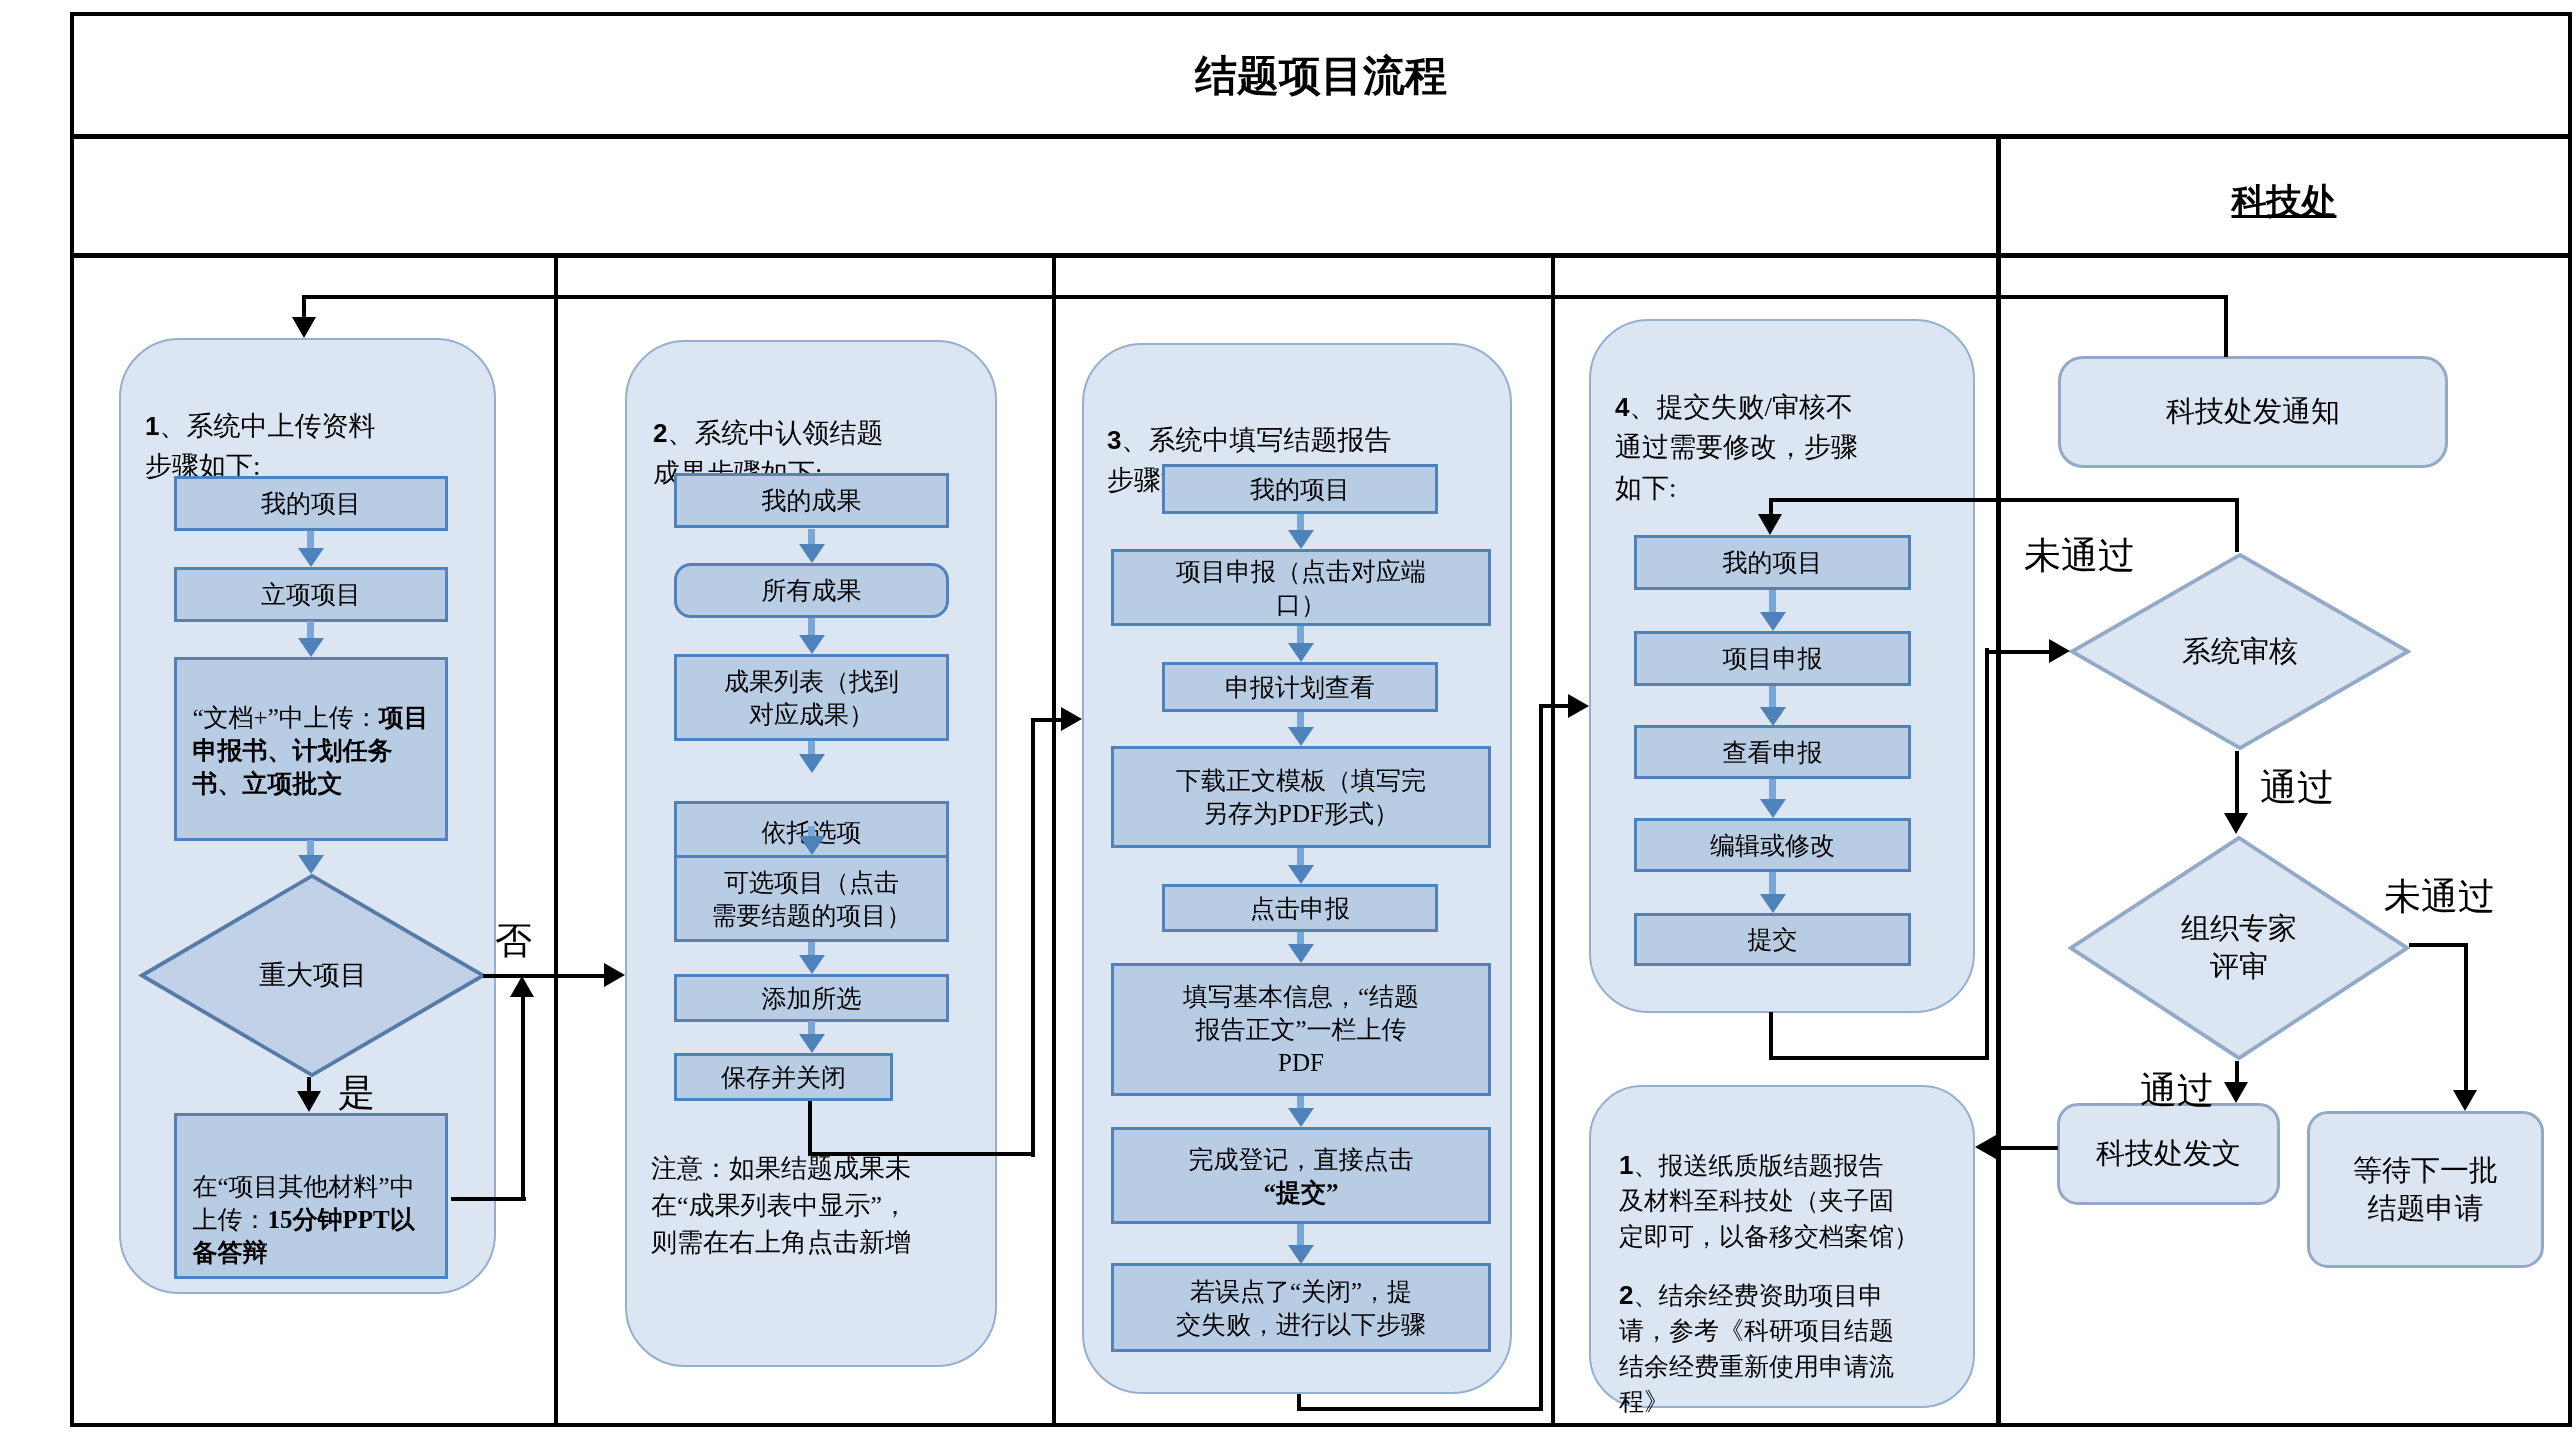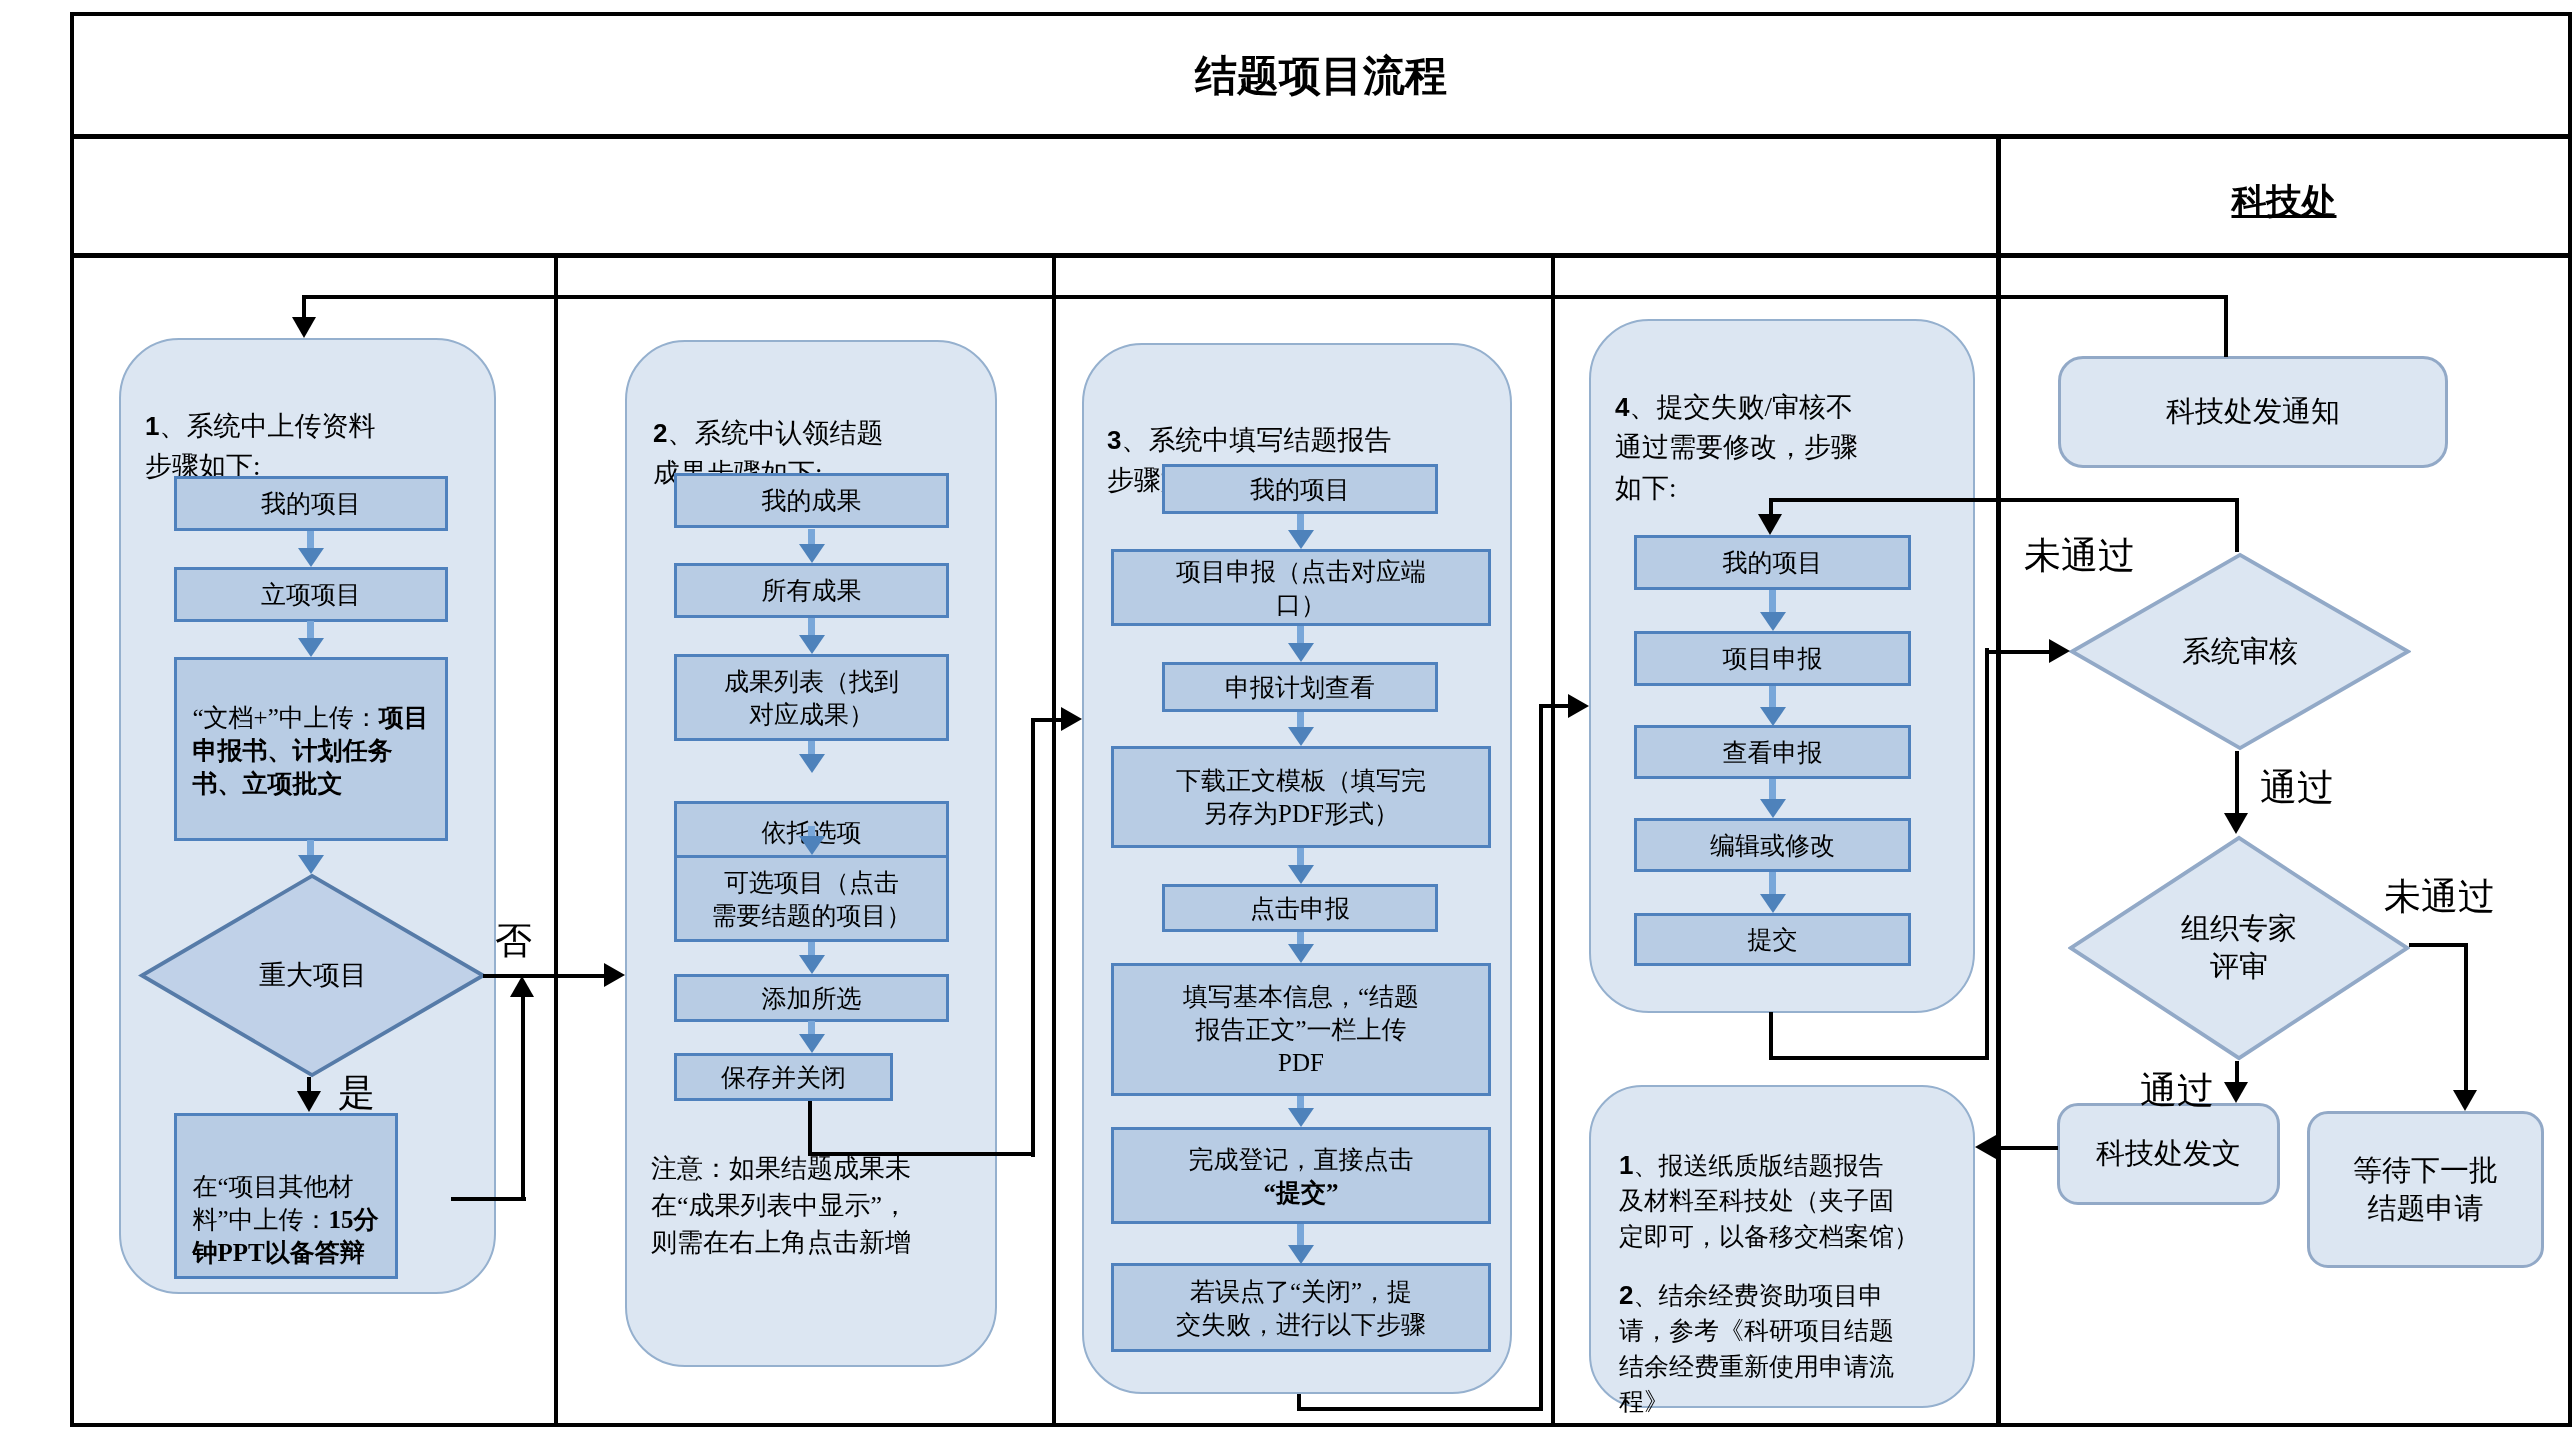--- a/index.html
+++ b/index.html
@@ -78,31 +78,31 @@
     <b>4</b><span>、提交失败/审核不
 通过需要修改，步骤
 如下:</span>
   </div>
 
   <div class="box" style="left:174px;top:476px;width:274px;height:55px;">我的项目</div>
   <div class="box" style="left:174px;top:567px;width:274px;height:55px;">立项项目</div>
   <div class="box left" style="left:174px;top:657px;width:274px;height:184px;display:block;">
     <span>“文档+”中上传：</span><b>项目申报书、计划任务书、立项批文</b>
   </div>
-  <div class="box left" style="left:174px;top:1113px;width:224px;height:166px;display:block;padding-top:21px;">
+  <div class="box left" style="left:174px;top:1113px;width:274px;height:166px;display:block;padding-top:21px;">
     <span>在“项目其他材料”中上传：</span><b>15分钟PPT以备答辩</b>
   </div>
 
   <svg class="abs" style="left:138px;top:872px;" width="350" height="207" viewBox="0 0 362 214">
     <polygon points="180,4 357,107 180,210 4,107" fill="#c0d1e8" stroke="#567ba8" stroke-width="4"></polygon>
   </svg>
   <div class="dtext" style="left:138px;top:872px;width:350px;height:207px;">重大项目</div>
 
   <div class="box" style="left:674px;top:473px;width:275px;height:55px;">我的成果</div>
-  <div class="box" style="left:674px;top:563px;width:275px;height:55px;">所有成果</div>
+  <div class="box" style="left:674px;top:563px;width:275px;height:55px;border-radius:17px;">所有成果</div>
   <div class="box" style="left:674px;top:654px;width:275px;height:87px;">成果列表（找到
 对应成果）</div>
   <div class="box" style="left:674px;top:773px;width:275px;height:63px;margin-top:28px;">依托选项</div>
   <div class="box" style="left:674px;top:855px;width:275px;height:87px;">可选项目（点击
 需要结题的项目）</div>
   <div class="box" style="left:674px;top:974px;width:275px;height:48px;">添加所选</div>
   <div class="box" style="left:674px;top:1053px;width:219px;height:48px;">保存并关闭</div>
   <div class="notep" style="left:651px;top:1151px;width:338px;font-size:26px;">注意：如果结题成果未
 在“成果列表中显示”，
 则需在右上角点击新增</div>

